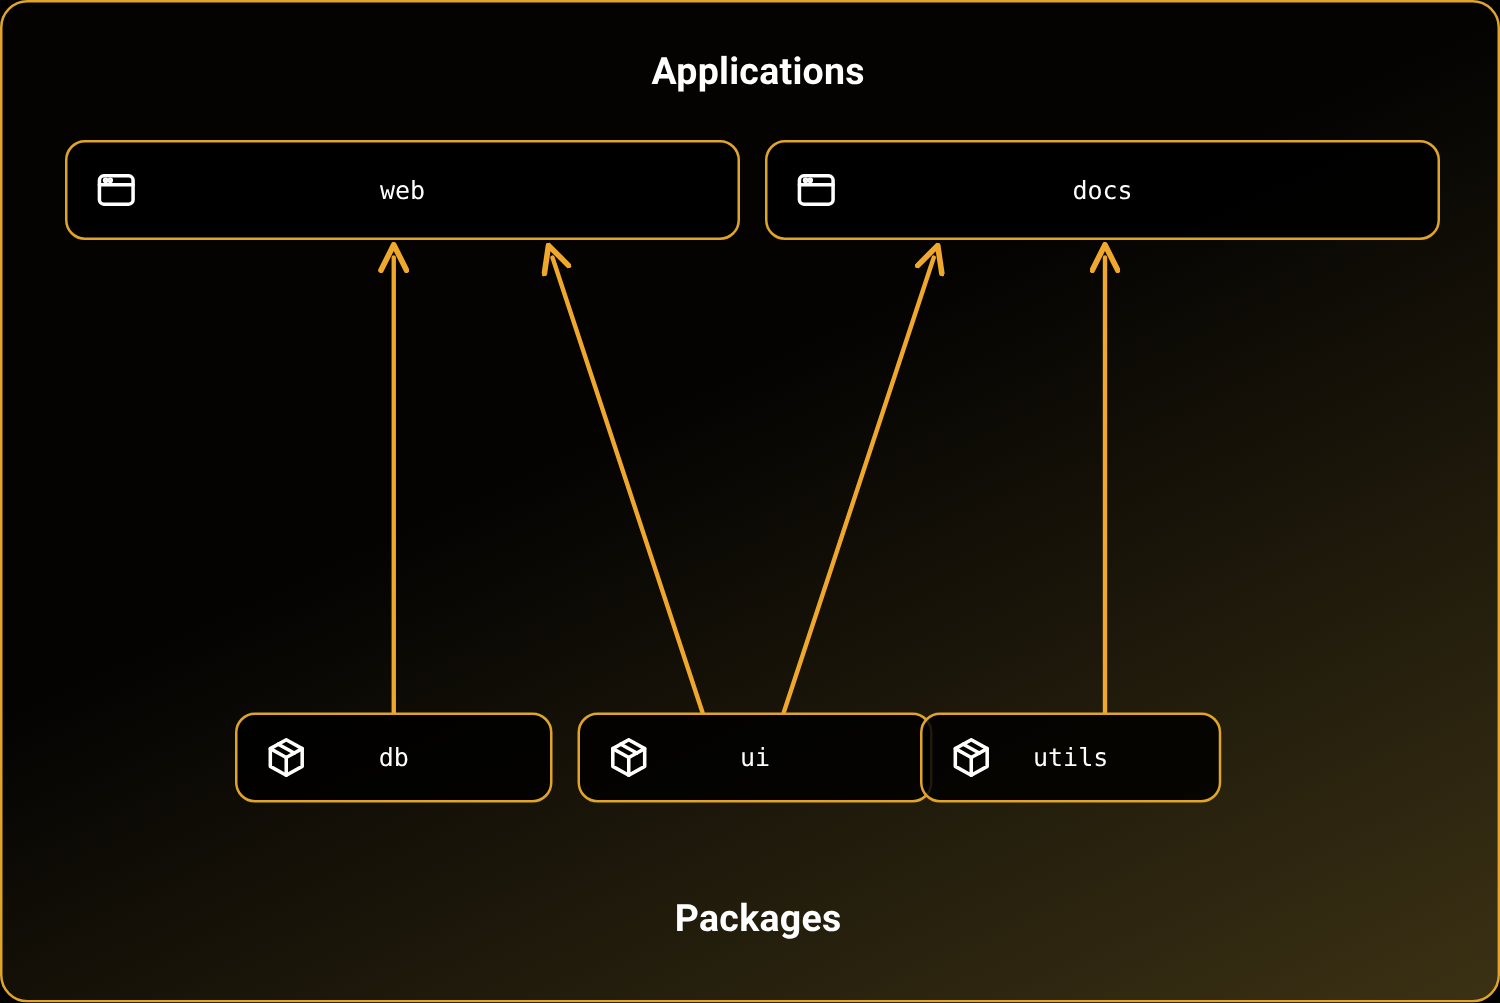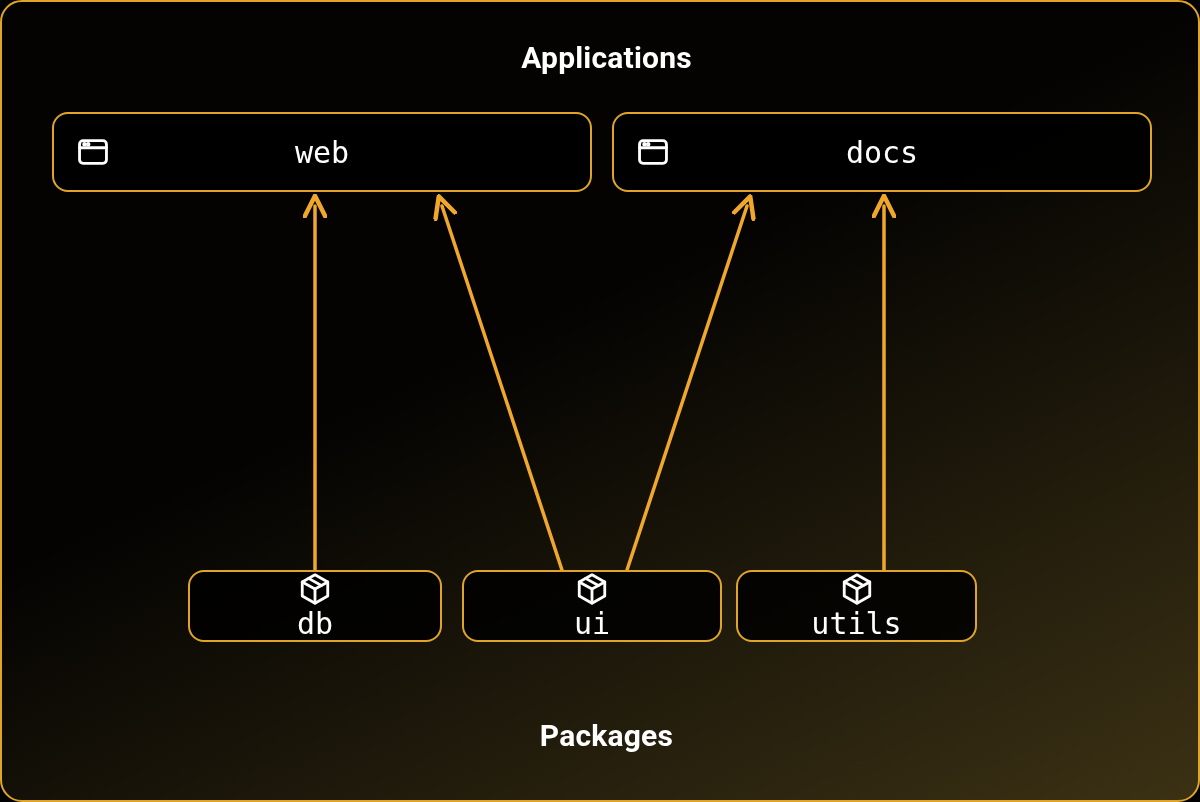--- a/index.html
+++ b/index.html
@@ -49,36 +49,36 @@
   .node .icon {
     flex: 0 0 auto;
     display: flex;
     align-items: center;
     justify-content: center;
   }
   .node .label {
     flex: 1 1 auto;
     text-align: center;
     color: #ffffff;
-    font-size: 30px;
+    font-size: 20px;
     font-family: ui-monospace, "SF Mono", Menlo, Consolas, monospace;
   }
   .node .spacer { flex: 0 0 auto; }
 
   
   .app { height: 80px; top: 110px; }
   #app-web  { left: 50px;  width: 540px; }
   #app-docs { left: 610px; width: 540px; gap: 26px; }
   .app .icon svg { width: 34px; height: 34px; }
   .app .spacer { width: 34px; }
 
   
-  .pkg { height: 72px; top: 568px; flex-direction: column; }
+  .pkg { height: 72px; top: 568px; }
   #pkg-db    { left: 186px; width: 254px; }
-  #pkg-ui    { left: 460px; width: 260px; }
+  #pkg-ui    { left: 460px; width: 284px; }
   #pkg-utils { left: 734px; width: 241px; }
   .pkg .icon svg { width: 34px; height: 34px; }
   .pkg .spacer { width: 34px; }
 
   
   svg.arrows {
     position: absolute;
     inset: 0;
     width: 1200px;
     height: 802px;

